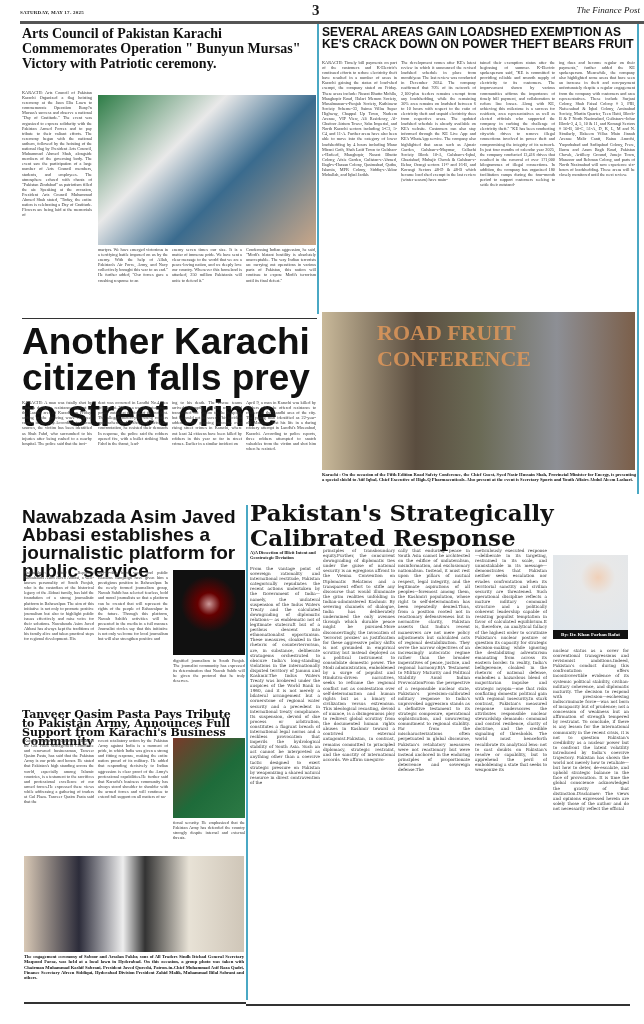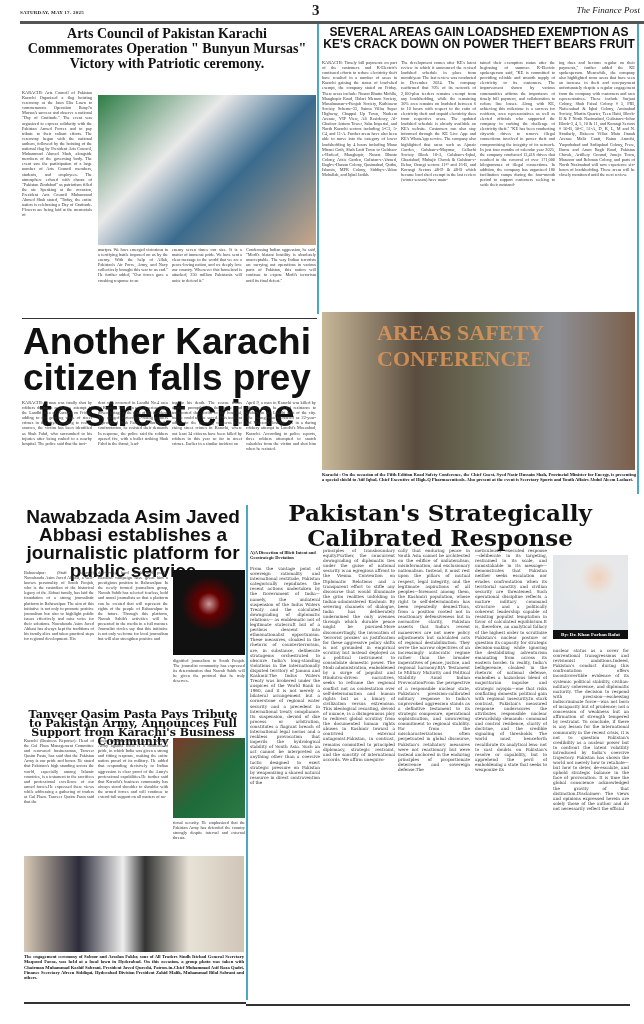--- a/index.html
+++ b/index.html
@@ -6,21 +6,21 @@
 body{width:644px;height:1024px;background:#fff;font-family:"Liberation Serif",serif;color:#1a1a1a;position:relative;overflow:hidden}
 .abs{position:absolute}
 .mast-date{left:20px;top:10px;font-size:5px;font-weight:bold;letter-spacing:.2px}
 .mast-page{left:312px;top:2px;font-size:15px;font-weight:bold}
 .mast-name{right:4px;top:5px;font-size:9px;font-style:italic}
 .mast-bar{left:20px;top:21px;width:624px;height:3px;background:#555}
 .vline{background:#4aa8c4;width:2px}
 .hline{background:#333;height:1px}
 .col{font-size:4.3px;line-height:5.1px;text-align:justify;color:#333;overflow:hidden}
 .img{background:#8a8a8a;overflow:hidden}
-h1,h2,h3{font-weight:bold;text-align:center;color:#111}
+h1,h2,h3{font-weight:bold;color:#111}
 .cap{font-size:4.6px;line-height:5.3px;font-weight:bold;color:#111;text-align:justify}
 .byline{background:#111;color:#fff;font-size:5px;font-weight:bold;text-align:center;padding:2px}
 </style>
 </head>
 <body>
 
 <div class="abs mast-date">SATURDAY, MAY 17- 2025</div>
 <div class="abs mast-page">3</div>
 <div class="abs mast-name">The Finance Post</div>
 <div class="abs mast-bar"></div>
@@ -36,21 +36,21 @@
 <div class="abs col" style="left:172px;top:247px;width:70px;height:70px">enemy seven times our size. It is a matter of immense pride. We have sent a clear message to the world that we are a peace-loving nation, and we deeply love our country. Whenever this homeland is attacked, 250 million Pakistanis will unite to defend it."</div>
 <div class="abs col" style="left:246px;top:247px;width:70px;height:70px">Condemning Indian aggression, he said, "Modi's blatant hostility is absolutely unacceptable. The way Indian terrorists are carrying out operations in various parts of Pakistan, this nation will continue to expose Modi's terrorism until its final defeat."</div>
 <div class="abs hline" style="left:22px;top:318px;width:295px"></div>
 
 <h2 class="abs" style="left:322px;top:26px;width:314px;font-size:12px;line-height:12px;font-family:'Liberation Sans',sans-serif">SEVERAL AREAS GAIN LOADSHED EXEMPTION AS KE'S CRACK DOWN ON POWER THEFT BEARS FRUIT</h2>
 <div class="abs col" style="left:322px;top:60px;width:75px;height:248px">KARACHI: Timely bill payments on part of the customers and K-Electric's continued efforts to reduce electricity theft have resulted in a number of areas in Karachi gaining the status of load-shed exempt, the company stated on Friday. These areas include: Nusrat Bhutto Mohlla, Manghopir Road, Halari Memon Society, Musalmanan-e-Punjab Society, Kathiawar Society Scheme-33, Saima Villas Super Highway, Chappal Up Town, Nadeem Avenue, VIP View, Ali Residency, Al-Ghafoor Atrium Tower, Saba Imperial, and North Karachi sectors including 5-C3, 5-C4, and 11-A. Further areas have also been able to move into the category of lower loadshedding by 4 hours including Mano Mirani Goth, Shah Latif Town to Gulshan-e-Hadeed, Manghopir, Nusrat Bhutto Colony, Afzie Garden, Gulistan-e-Ahmed, Bagh-e-Hassan Colony, Qasimabad, Qutba, Islamia, MPR Colony, Siddiq-e-Akbar Mohallah, and Iqbal Jarikh.</div>
 <div class="abs col" style="left:401px;top:60px;width:75px;height:248px">The development comes after KE's latest review in which it announced the revised loadshed schedule in place from month/year. The last review was conducted in December 2024. The company reaffirmed that 70% of its network of 2,100-plus feeders remains exempt from any loadshedding, while the remaining 30% area remains on loadshed between 6 to 10 hours with respect to the ratio of electricity theft and unpaid electricity dues from respective areas. The updated loadshed schedule is already available on KE's website. Customers can also stay informed through the KE Live App and KE's WhatsApp service. The company also highlighted that areas such as Ajmair Garden, Gulshan-e-Maymar, Callachi Society Block 10-A, Gulshan-e-Iqbal, Ghaziabad, Muhajir Chowk &amp; Gulshan-e-Behar, Orangi sectors 11½ and 16-B, and Korangi Sectors 48-D &amp; 48-B which became load shed exempt in the last review (winter season) have main-</div>
 <div class="abs col" style="left:480px;top:60px;width:75px;height:248px">tained their exemption status after the beginning of summer. K-Electric spokesperson said, "KE is committed to providing reliable and smooth supply of electricity to its customers. The improvement shown by various communities affirms the importance of timely bill payment, and collaboration to reduce line losses. Along with KE, achieving this milestone is a success for residents, area representatives as well as elected officials who supported the company in curbing the challenge of electricity theft." "KE has been conducting citywide drives to remove illegal connections involved in power theft and compromising the integrity of its network. In just four months of calendar year 2025, the company conducted 13,416 drives that resulted in the removal of over 171,000 kilogrammes of illegal connections. In addition, the company has organized 180 facilitation camps during the four-month period to support customers seeking to settle their outstand-</div>
 <div class="abs col" style="left:559px;top:60px;width:76px;height:248px">ing dues and become regular on their payments," further added the KE spokesperson. Meanwhile, the company also highlighted some areas that have seen an increase in theft and non-payment unfortunately despite a regular engagement from the company with customers and area representatives. These include Surjani Colony, Shah Faisal Colony # 5, PIB, Nafeesabad &amp; Iqbal Colony, Aminabad Society, Martin Quarter, Teen Hatti, Block-B &amp; F North Nazimabad, Gulistan-e-Johar Block-3, 4, 5, 10 &amp; 11, and Korangi Sectors # 50-B, 50-C, 51-A, D, K, L, M and N. Similarly, Hakeem Villas Main Jinnah Avenue Malir Cantt, Rainu Amrohi, Yaqoobabad and Sadiqabad Colony, Frere, Burns and Aram Bagh Road, Pakistan Chowk, Artillery Ground, Junejo Town, Manzoor and Rehman Colony, and parts of North Nazimabad will now experience six-hours of loadshedding. These areas will be closely monitored until the next review.</div>
 <div class="abs img" style="left:322px;top:312px;width:313px;height:158px;background:linear-gradient(90deg,#c9b99a 0%,#5a4d3f 30%,#6a6a55 50%,#8d8f95 75%,#7b5f4a 100%)">
-  <div style="position:absolute;left:55px;top:8px;font-size:22px;font-weight:bold;color:#e69a5a;opacity:.8">AREAS SAFETY CONFERENCE</div>
+  <div style="position:absolute;left:55px;top:8px;font-size:22px;font-weight:bold;color:#e69a5a;opacity:.8">ROAD FRUIT CONFERENCE</div>
 </div>
 <div class="abs cap" style="left:322px;top:472px;width:314px">Karachi : On the occasion of the Fifth Edition Road Safety Conference, the Chief Guest, Syed Nasir Hussain Shah, Provincial Minister for Energy, is presenting a special shield to Atif Iqbal, Chief Executive of High-Q Pharmaceuticals. Also present at the event is Secretary Sports and Youth Affairs Abdul Aleem Lashari.</div>
 
 <h1 class="abs" style="left:22px;top:324px;width:290px;font-size:37px;line-height:36px;font-family:'Liberation Sans',sans-serif;font-stretch:condensed">Another Karachi citizen falls prey to street crime</h1>
 <div class="abs col" style="left:22px;top:400px;width:70px;height:98px">KARACHI: A man was fatally shot by robbers during a resistance attempt in the Landhi area of Karachi on Friday, adding to the growing wave of street crimes in the city.According to rescue sources, the victim has been identified as Shah Fahd, who succumbed to his injuries after being rushed to a nearby hospital. The police said that the inci-</div>
 <div class="abs col" style="left:98px;top:400px;width:70px;height:98px">dent was occurred in Landhi No.4 area of Karachi. The area was experiencing a power outage at the time of the incident. The alleged motorcycle-riding robbers approached Shah Fahd, and during the confrontation, he resisted their demands In response, the police said the robbers opened fire, with a bullet striking Shah Fahd in the throat, lead-</div>
 <div class="abs col" style="left:172px;top:400px;width:70px;height:98px">ing to his death. The rescue teams arrived promptly at the scene and transported the victim to the hospital, but he could not be saved. This incident added to the growing concerns over rising street crimes in Karachi, where out least 34 citizens have been killed by robbers in this year so far in street crimes. Earlier in a similar incident on</div>
 <div class="abs col" style="left:246px;top:400px;width:70px;height:98px">April 9, a man in Karachi was killed by robbers when he offered resistance to robbers in the Landhi area of the city. The young man identified as 22-year-old Manzoor, lost his life in a daring robbery attempt in Landhi's Moezabad, Karachi. According to police reports, three robbers attempted to snatch valuables from the victim and shot him when he resisted.</div>
 
 <h2 class="abs" style="left:22px;top:508px;width:222px;font-size:19px;line-height:18px;font-family:Liberation Sans, sans-serif">Nawabzada Asim Javed Abbasi establishes a journalistic platform for public service</h2>

